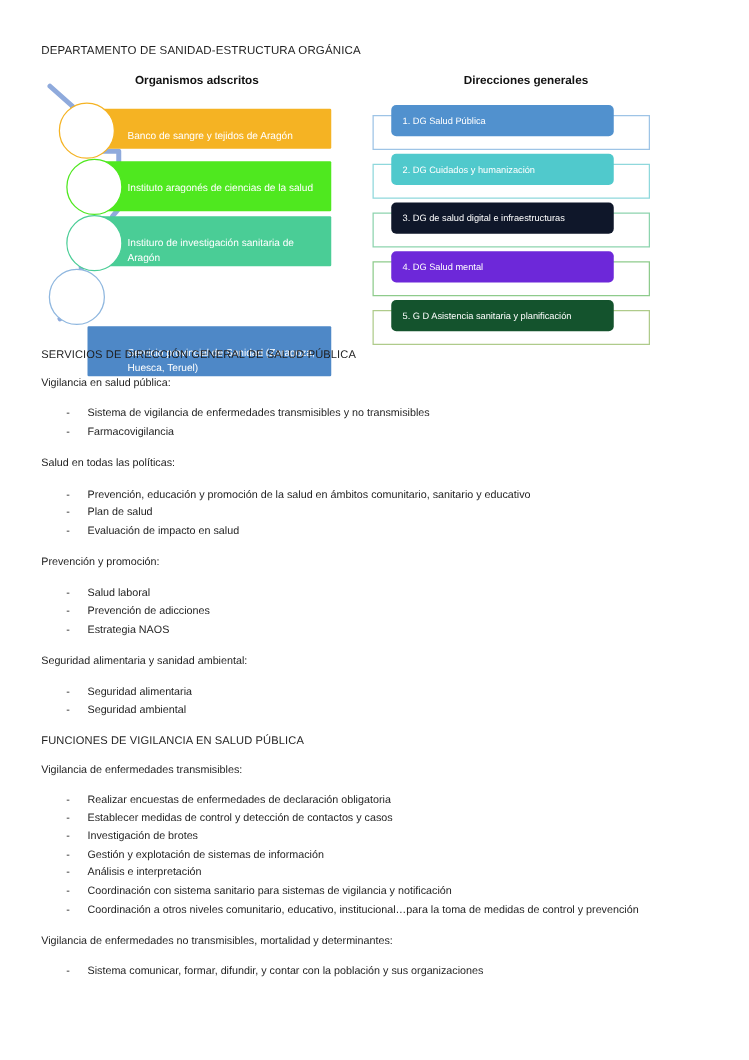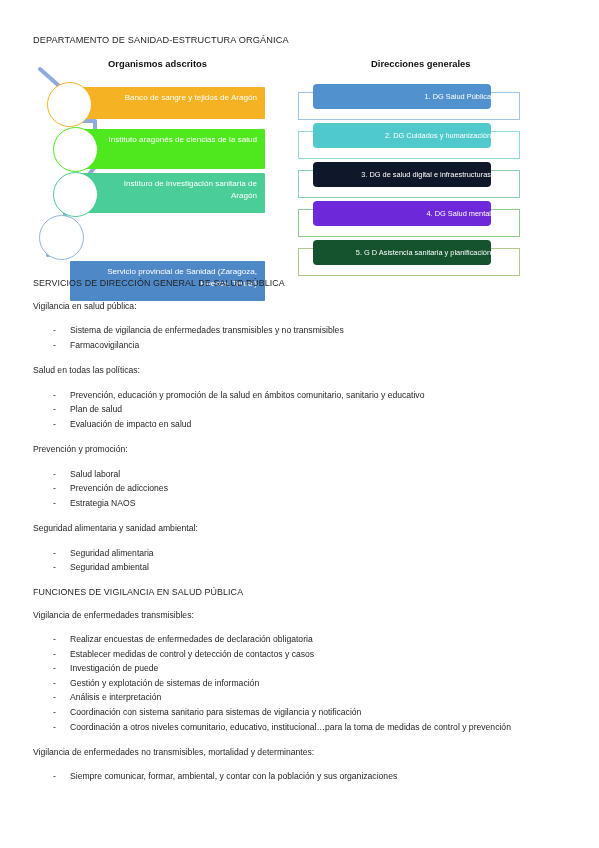--- a/index.html
+++ b/index.html
@@ -33,21 +33,20 @@
     white-space: nowrap;
   }
 
   
   .diagram {
     position: absolute;
     left: 0;
     top: 55px;
     width: 599px;
     height: 205px;
-    text-align: right;
   }
   .col-head {
     position: absolute;
     font-size: 9.4px;
     font-weight: bold;
     color: #111;
     white-space: nowrap;
   }
   .col-head.left  { left: 108px; top: 3px; }
   .col-head.right { left: 371px; top: 3px; }
@@ -59,21 +58,21 @@
   .lrow { position: absolute; left: 0; }
   .lbar {
     position: absolute;
     left: 70px;
     width: 195px;
     border-radius: 1px;
     box-sizing: border-box;
     color: #ffffff;
     font-size: 8.1px;
     line-height: 12.4px;
-    padding: 5px 8px 5px 32px;
+    padding: 16px 8px 5px 32px;
   }
   .lcircle {
     position: absolute;
     left: 47px;
     width: 45px;
     height: 45px;
     border-radius: 50%;
     background: #ffffff;
     border: 1.6px solid #cccccc;
     box-sizing: border-box;
@@ -233,26 +232,26 @@
         <p class="para lead">Seguridad alimentaria y sanidad ambiental:</p>
         <ul class="bullets">
           <li><span class="dash">-</span><span>Seguridad alimentaria</span></li>
           <li><span class="dash">-</span><span>Seguridad ambiental</span></li>
         </ul>
         <div class="sec-title">FUNCIONES DE VIGILANCIA EN SALUD PÚBLICA</div>
         <p class="para lead">Vigilancia de enfermedades transmisibles:</p>
         <ul class="bullets">
           <li><span class="dash">-</span><span>Realizar encuestas de enfermedades de declaración obligatoria</span></li>
           <li><span class="dash">-</span><span>Establecer medidas de control y detección de contactos y casos</span></li>
-          <li><span class="dash">-</span><span>Investigación de puede</span></li>
+          <li><span class="dash">-</span><span>Investigación de brotes</span></li>
           <li><span class="dash">-</span><span>Gestión y explotación de sistemas de información</span></li>
           <li><span class="dash">-</span><span>Análisis e interpretación</span></li>
           <li><span class="dash">-</span><span>Coordinación con sistema sanitario para sistemas de vigilancia y notificación</span></li>
           <li><span class="dash">-</span><span>Coordinación a otros niveles comunitario, educativo, institucional…para la toma de medidas de control y prevención</span></li>
         </ul>
         <p class="para lead">Vigilancia de enfermedades no transmisibles, mortalidad y determinantes:</p>
         <ul class="bullets">
-          <li><span class="dash">-</span><span>Siempre comunicar, formar, ambiental, y contar con la población y sus organizaciones</span></li>
+          <li><span class="dash">-</span><span>Sistema comunicar, formar, difundir, y contar con la población y sus organizaciones</span></li>
         </ul>
       </div>
   </div>
 
 </div>
 
 </body></html>

